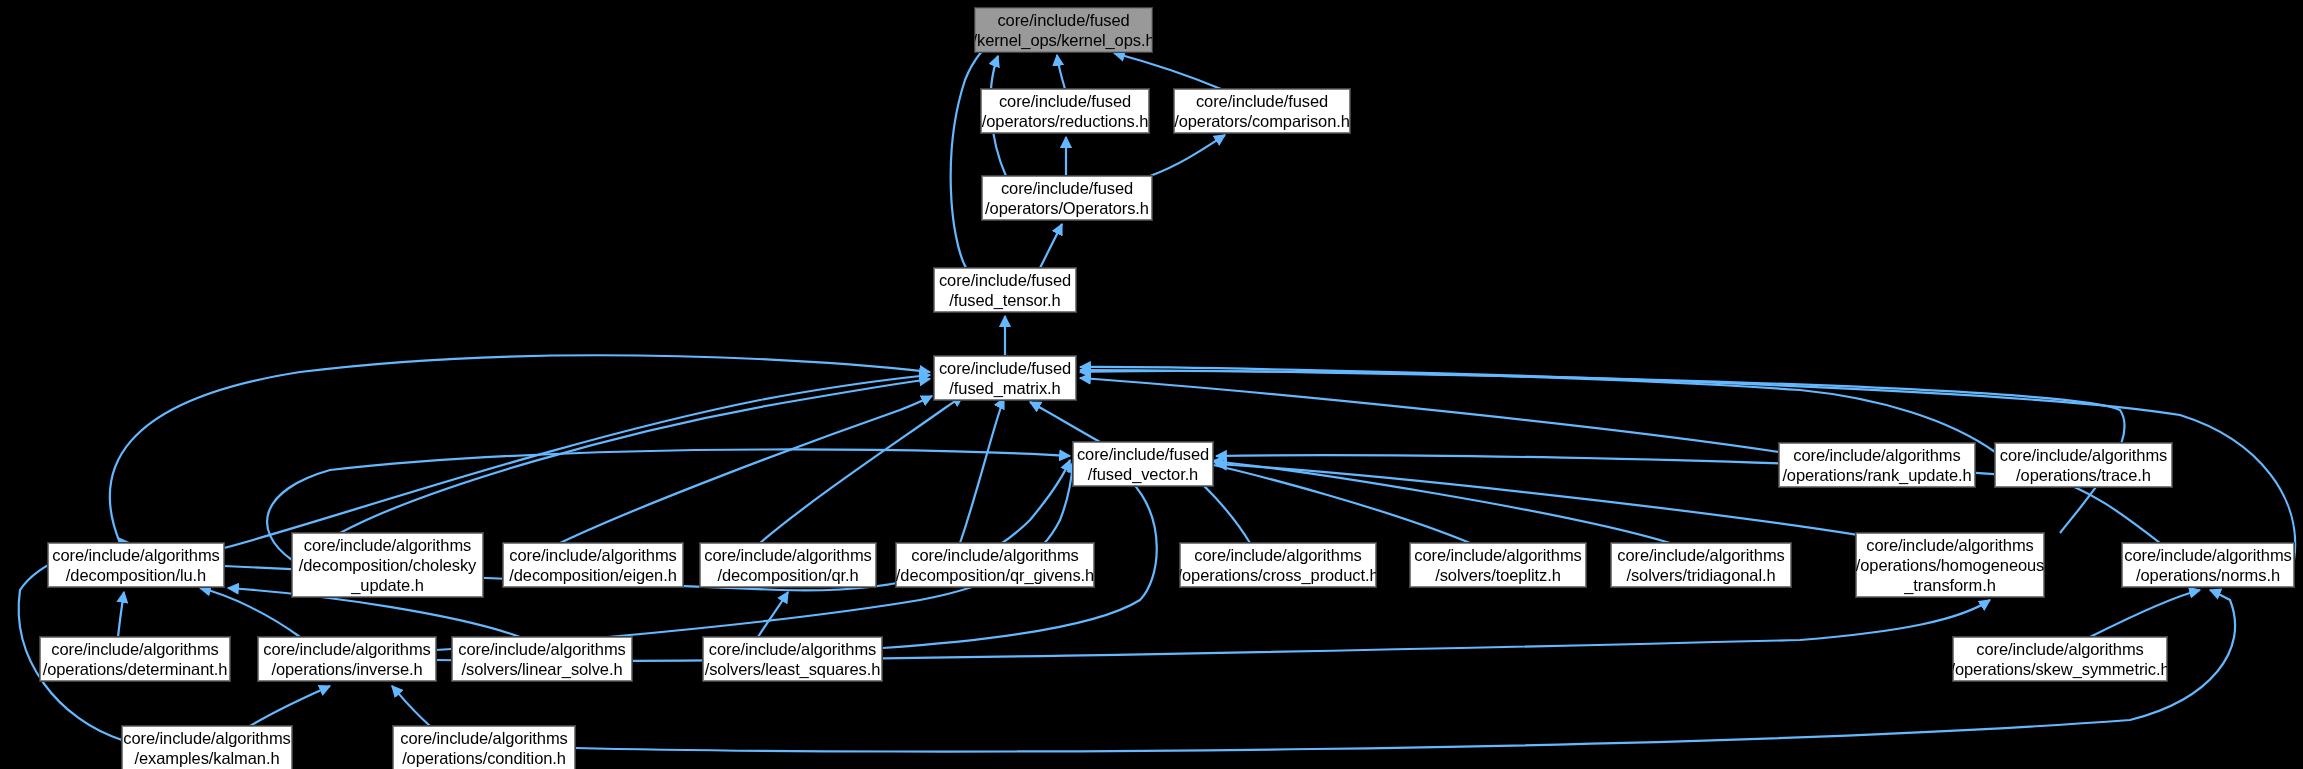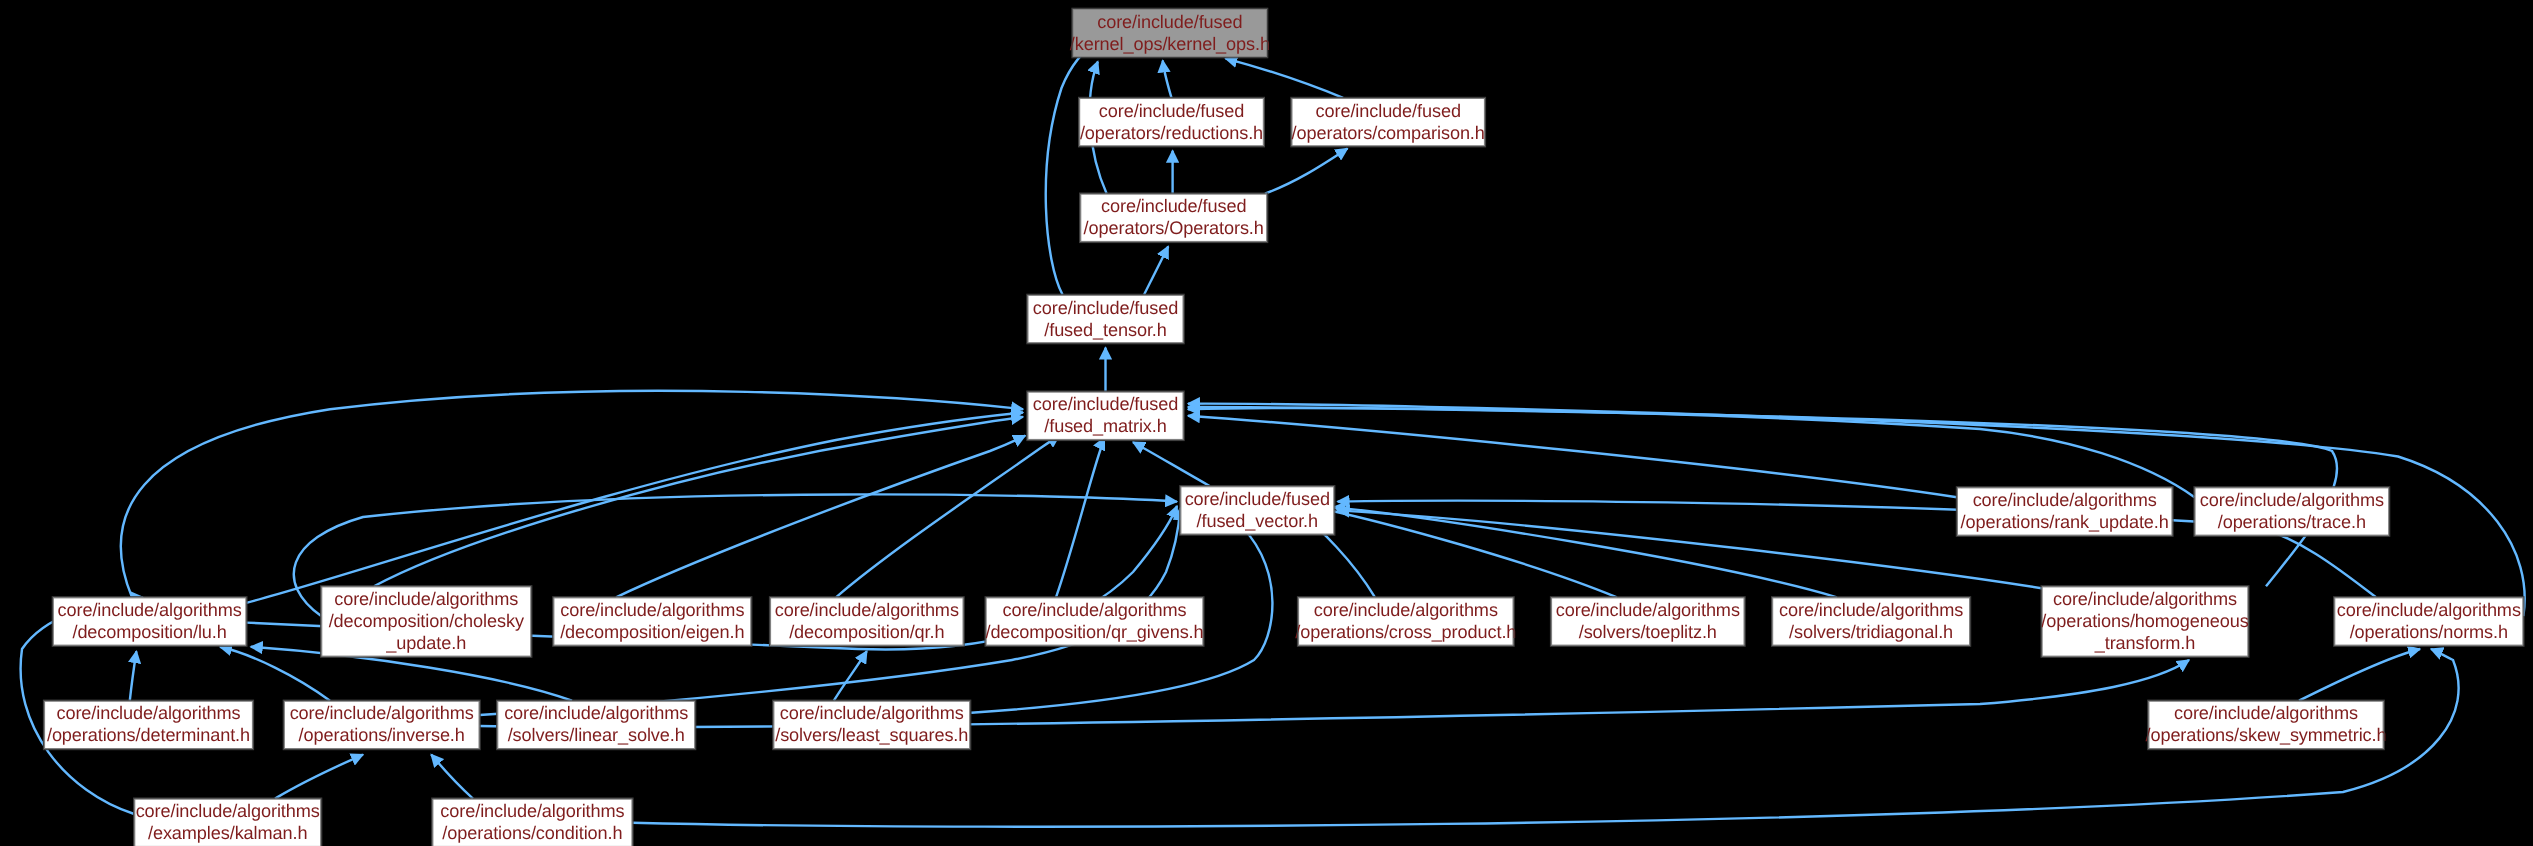--- a/index.html
+++ b/index.html
@@ -5,21 +5,21 @@
   html,body{margin:0;padding:0;background:#000;}
   body{font-family:"Liberation Sans","DejaVu Sans",sans-serif;}
   #graph{position:relative;width:2303px;height:769px;background:#000;overflow:hidden;}
   #edges{position:absolute;left:0;top:0;width:2303px;height:769px;}
   .node{
     position:absolute;
     box-sizing:border-box;
     background:#fff;
     border:1px solid #808080;
     outline:1px solid #404040;
-    color:#7f1d1d;
+    color:#000000;
     display:flex;
     align-items:center;
     justify-content:center;
     text-align:center;
     line-height:1.22;
     font-size:16.5px;
     letter-spacing:-0.1px;
     white-space:pre-line;
     z-index:5;
   }

